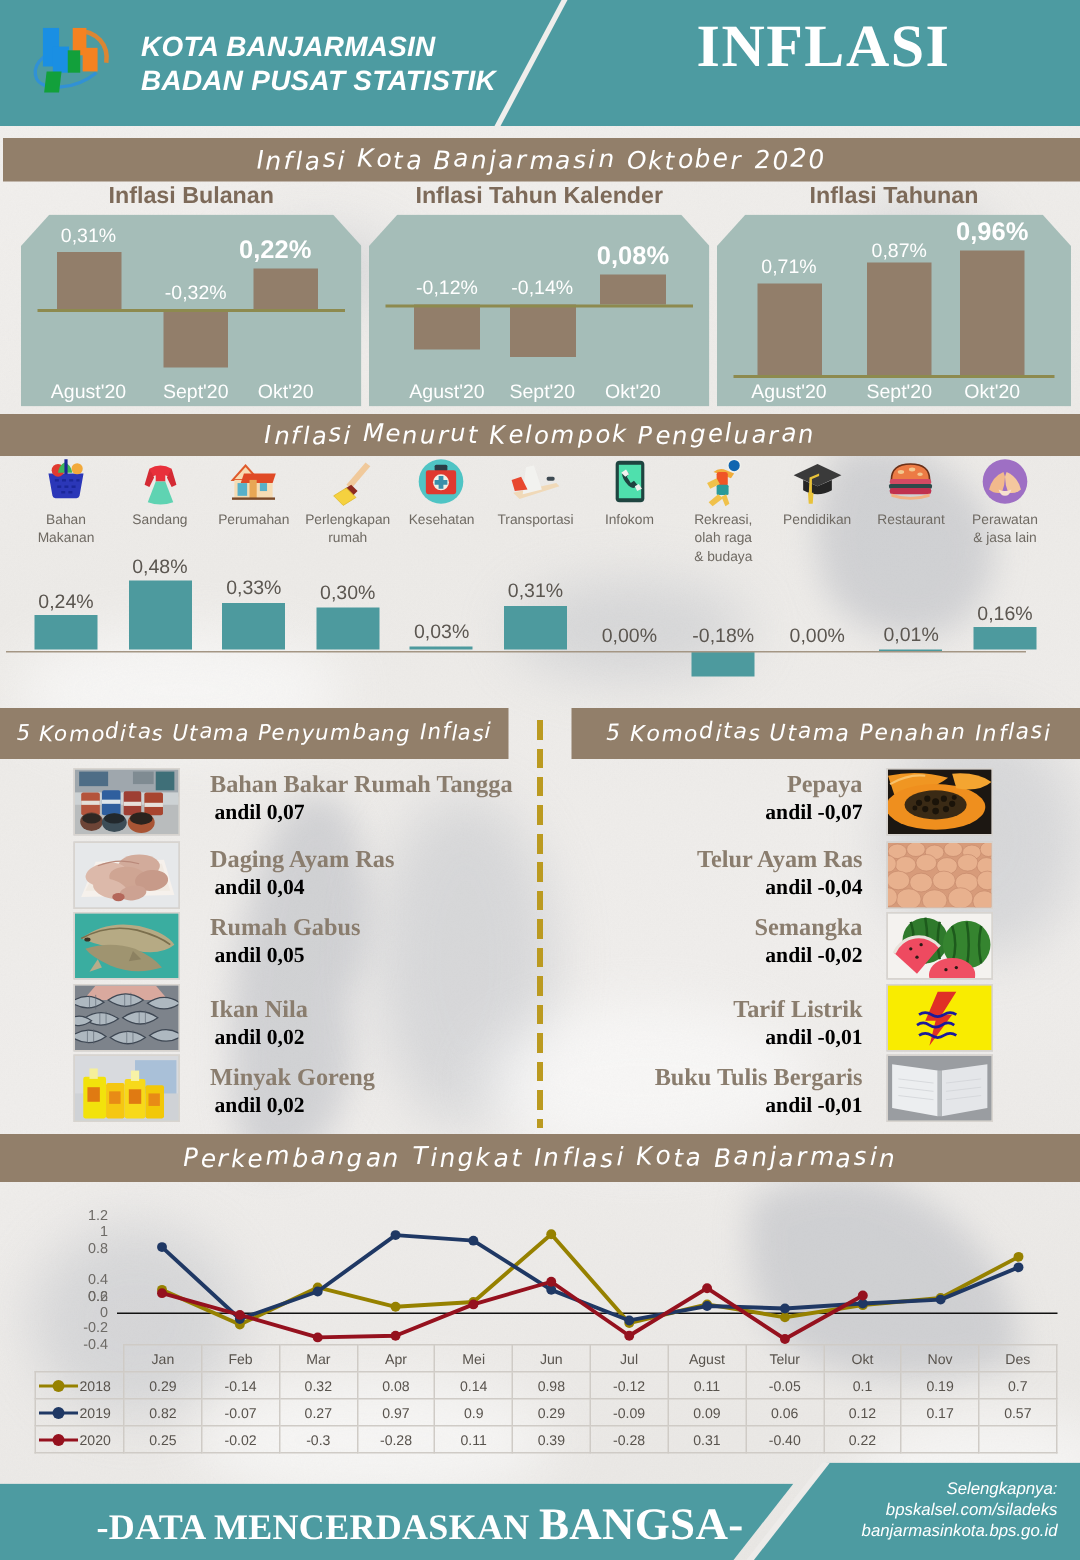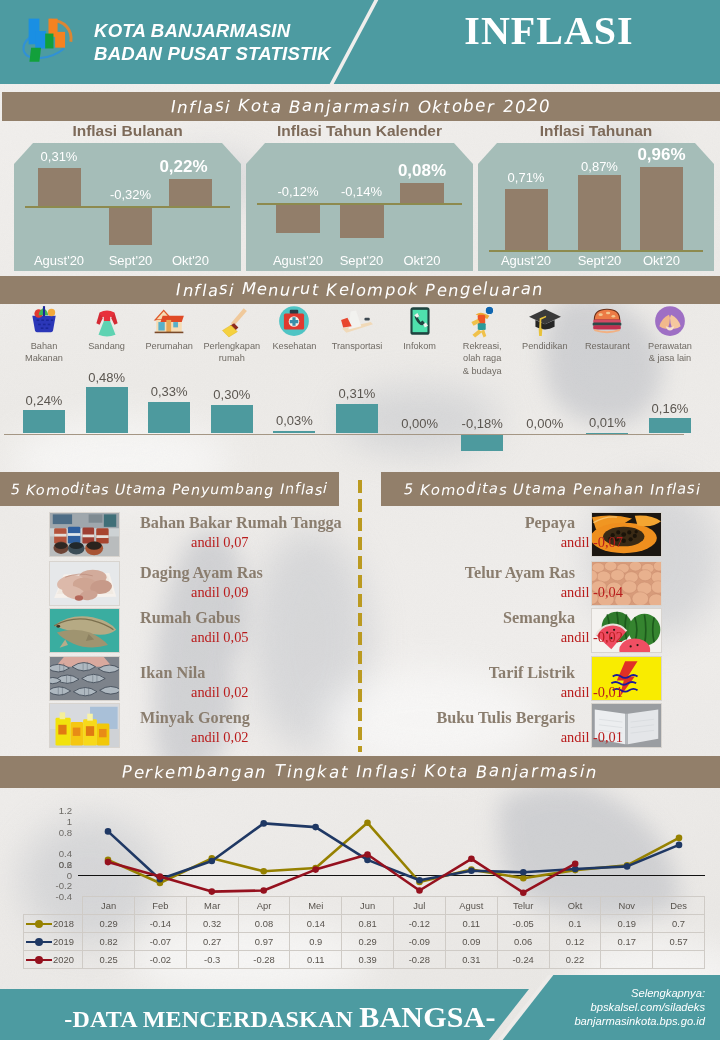--- a/index.html
+++ b/index.html
@@ -47,21 +47,21 @@
   
   .catlab{position:absolute;text-align:center;color:#6f6a63;font-size:9.2px;line-height:12.3px;}
   .catval{position:absolute;text-align:center;color:#5b5650;font-size:13px;}
   .catbar{position:absolute;background:#4d9a9e;}
   .catbase{position:absolute;background:#a49684;height:1.5px;}
 
   
   .comname{position:absolute;font-family:"Liberation Serif",serif;font-weight:bold;
            font-size:16.2px;color:#8a7d6e;white-space:nowrap;}
   .comand{position:absolute;font-family:"Liberation Serif",serif;font-size:14.4px;
-           font-weight:normal;color:#b91c1c;white-space:nowrap;margin-left:48px;}
+           font-weight:bold;color:#000000;white-space:nowrap;}
   .thumb{position:absolute;border:1px solid #d8d4cf;overflow:hidden;background:#ccc;}
   .dashed{position:absolute;width:4px;
      background:repeating-linear-gradient(to bottom,#bb9a20 0 13px,rgba(0,0,0,0) 13px 19px);}
 
   
   .axlab{position:absolute;font-size:9.6px;color:#6d6a66;text-align:right;line-height:11px;}
   .tbl{position:absolute;border-collapse:collapse;font-size:9.4px;color:#58534d;}
   .tbl td{border:1px solid #cfcbc6;text-align:center;height:17px;padding:0;}
 
   
@@ -382,21 +382,21 @@
           <ellipse cx="30" cy="30" rx="20" ry="11" fill="#dcb9aa" transform="rotate(-10 30 30)"></ellipse>
           <ellipse cx="52" cy="34" rx="19" ry="11" fill="#cfa593" transform="rotate(8 52 34)"></ellipse>
           <ellipse cx="74" cy="36" rx="16" ry="10" fill="#c79a89" transform="rotate(-6 74 36)"></ellipse>
           <ellipse cx="34" cy="44" rx="17" ry="9" fill="#dcb9aa" transform="rotate(16 34 44)"></ellipse>
           <ellipse cx="56" cy="48" rx="13" ry="7" fill="#cda292" transform="rotate(-8 56 48)"></ellipse>
           <ellipse cx="42" cy="52" rx="6" ry="4" fill="#b4675a"></ellipse>
           <path d="M22 22 q20-8 40 -2" fill="none" stroke="#b9897a" stroke-width="1"></path>
         </svg>
       </div>
       <div class="comname" style="left: 140px; top: 564px;">Daging Ayam Ras</div>
-      <div class="comand" style="left: 143px; top: 583.5px;">andil 0,09</div>
+      <div class="comand" style="left: 143px; top: 583.5px;">andil 0,04</div>
       <div class="thumb" style="left: 49px; top: 608px; width: 69px; height: 43px;">
         <svg viewBox="0 0 100 62" preserveAspectRatio="none" style="width:100%;height:100%;display:block;background:#3aada0">
           <rect x="0" y="0" width="100" height="62" fill="#3aada0"></rect>
           <path d="M6 24 Q30 6 62 12 Q88 18 96 30 Q84 40 60 36 Q30 34 6 24z" fill="#b6aa84"></path>
           <path d="M6 24 Q32 10 60 16 Q82 22 92 30" fill="none" stroke="#7b6f4d" stroke-width="1.6"></path>
           <path d="M10 34 Q34 26 58 34 Q76 42 84 52 Q58 60 34 50 Q16 42 10 34z" fill="#9f9470"></path>
           <path d="M22 44 L14 56 L26 52z" fill="#b7ac8a"></path>
           <path d="M56 36 L64 44 L52 46z" fill="#8c8161"></path>
           <ellipse cx="12" cy="25" rx="3" ry="2" fill="#3a3325"></ellipse>
         </svg>
@@ -641,21 +641,21 @@
           <td style="width:51.916666666666664px;">Nov</td>
           <td style="width:51.916666666666664px;">Des</td>
         </tr>
         <tr>
           <td style="text-align:left;padding-left:0;white-space:nowrap;"><span style="display:inline-block;vertical-align:middle;width:26px;height:2.6px;background:#968100;position:relative;margin-right:1px;margin-left:2px;"><span style="position:absolute;left:9px;top:-2.7px;width:8px;height:8px;border-radius:50%;background:#968100;"></span></span><span style="vertical-align:middle;font-size:9.4px;">2018</span></td>
           <td>0.29</td>
           <td>-0.14</td>
           <td>0.32</td>
           <td>0.08</td>
           <td>0.14</td>
-          <td>0.81</td>
+          <td>0.98</td>
           <td>-0.12</td>
           <td>0.11</td>
           <td>-0.05</td>
           <td>0.1</td>
           <td>0.19</td>
           <td>0.7</td>
         </tr>
         <tr>
           <td style="text-align:left;padding-left:0;white-space:nowrap;"><span style="display:inline-block;vertical-align:middle;width:26px;height:2.6px;background:#1f3864;position:relative;margin-right:1px;margin-left:2px;"><span style="position:absolute;left:9px;top:-2.7px;width:8px;height:8px;border-radius:50%;background:#1f3864;"></span></span><span style="vertical-align:middle;font-size:9.4px;">2019</span></td>
           <td>0.82</td>
@@ -674,21 +674,21 @@
         <tr>
           <td style="text-align:left;padding-left:0;white-space:nowrap;"><span style="display:inline-block;vertical-align:middle;width:26px;height:2.6px;background:#95111e;position:relative;margin-right:1px;margin-left:2px;"><span style="position:absolute;left:9px;top:-2.7px;width:8px;height:8px;border-radius:50%;background:#95111e;"></span></span><span style="vertical-align:middle;font-size:9.4px;">2020</span></td>
           <td>0.25</td>
           <td>-0.02</td>
           <td>-0.3</td>
           <td>-0.28</td>
           <td>0.11</td>
           <td>0.39</td>
           <td>-0.28</td>
           <td>0.31</td>
-          <td>-0.24</td>
+          <td>-0.40</td>
           <td>0.22</td>
           <td></td>
           <td></td>
         </tr>
       </tbody>
     </table>
 
   <div class="footL"></div>
   <div class="footR"></div>
   <div class="footsep"></div>

